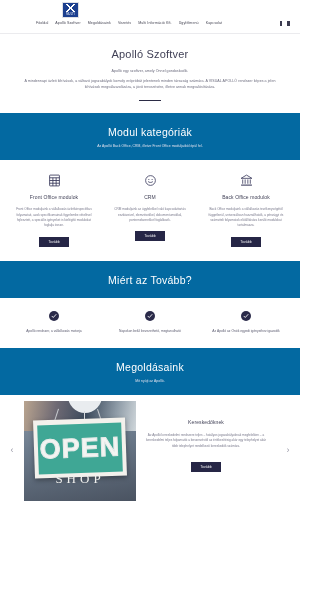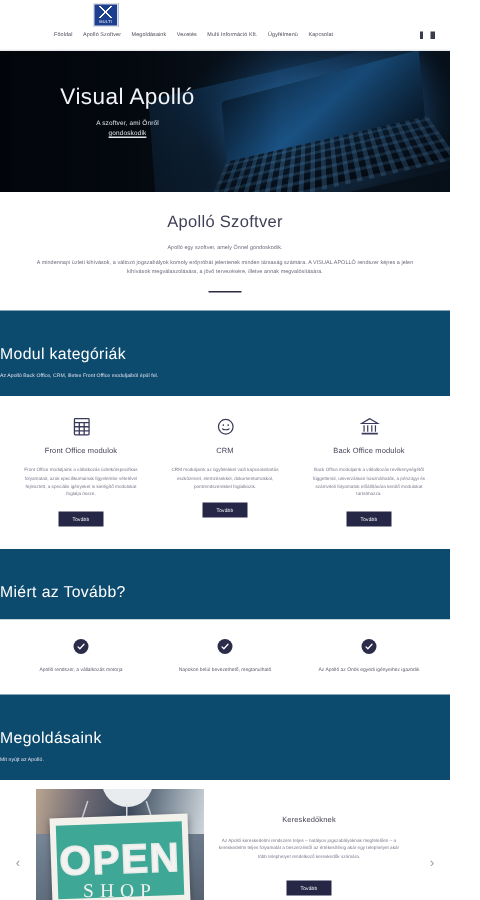--- a/index.html
+++ b/index.html
@@ -114,21 +114,21 @@
     padding: 0 22px; letter-spacing: .05px;
   }
   .lead p + p { margin-top: 3px; }
   .rule {
     width: 22px; height: 1.6px; background: #2b2b45;
     margin: 9px auto 0;
   }
 
   
   .band {
-    background: #0c4a6e; text-align: left; padding: 23px 0 12px;
+    background: #0369a1; text-align: center; padding: 13px 0 12px;
   }
   .band-title {
     font-size: 10.5px; color: #ffffff; font-weight: 400; letter-spacing: .25px;
   }
   .band-sub {
     font-size: 3.4px; color: #e3e2ee; margin-top: 6px; letter-spacing: .05px;
   }
 
   
   .cards {
@@ -211,21 +211,21 @@
   .si-hooks {
     position: absolute; left: 26px; top: 8px; width: 56px; height: 14px;
   }
   .si-hooks:before, .si-hooks:after {
     content: ""; position: absolute; top: 0; width: 1.4px; height: 15px;
     background: #c9ccd1; transform-origin: top;
   }
   .si-hooks:before { left: 8px; transform: rotate(18deg); }
   .si-hooks:after { right: 8px; transform: rotate(-18deg); }
   .si-shop {
-    position: absolute; left: 0; right: 0; bottom: 24px; text-align: center;
+    position: absolute; left: 0; right: 0; bottom: 14px; text-align: center;
     font-family: "Liberation Serif", serif; font-size: 13px; color: #f0f0ee;
     letter-spacing: 4px;
   }
   .slide-body { flex: 1; text-align: center; padding: 18px 8px 0 0; }
   .slide-title { font-size: 5px; color: #3f3f55; letter-spacing: .1px; }
   .slide-text {
     font-size: 3.1px; color: #7a7a8c; margin-top: 8px; line-height: 5.6px;
   }
   .slide-body .btn { margin-top: 12px; }
 </style>
@@ -249,33 +249,20 @@
       <span class="nav-item">Ügyfélmenü</span>
       <span class="nav-item">Kapcsolat</span>
     </div>
 
     <div class="socials">
       <span class="soc fb"></span>
       <span class="soc"></span>
     </div>
   </div>
 
-  <div class="hero">
-    <div class="hero-laptop"></div>
-    <div class="hero-screen"></div>
-    <div class="hero-keys"></div>
-    <div class="hero-vignette"></div>
-    <div class="hero-copy">
-      <div class="hero-title">Visual Apolló</div>
-      <div class="hero-sub">
-        <div>A szoftver, ami Önről</div>
-        <u>gondoskodik</u>
-      </div>
-    </div>
-  </div>
 
   <div class="section-white">
     <div class="h2">Apolló Szoftver</div>
     <div class="lead">
       <p>Apolló egy szoftver, amely Önnel gondoskodik.</p>
       <p>A mindennapi üzleti kihívások, a változó jogszabályok komoly erőpróbát jelentenek minden társaság számára. A VISUAL APOLLÓ rendszer képes a jelen kihívások megválaszolására, a jövő tervezésére, illetve annak megvalósítására.</p>
     </div>
     <div class="rule"></div>
   </div>
 

